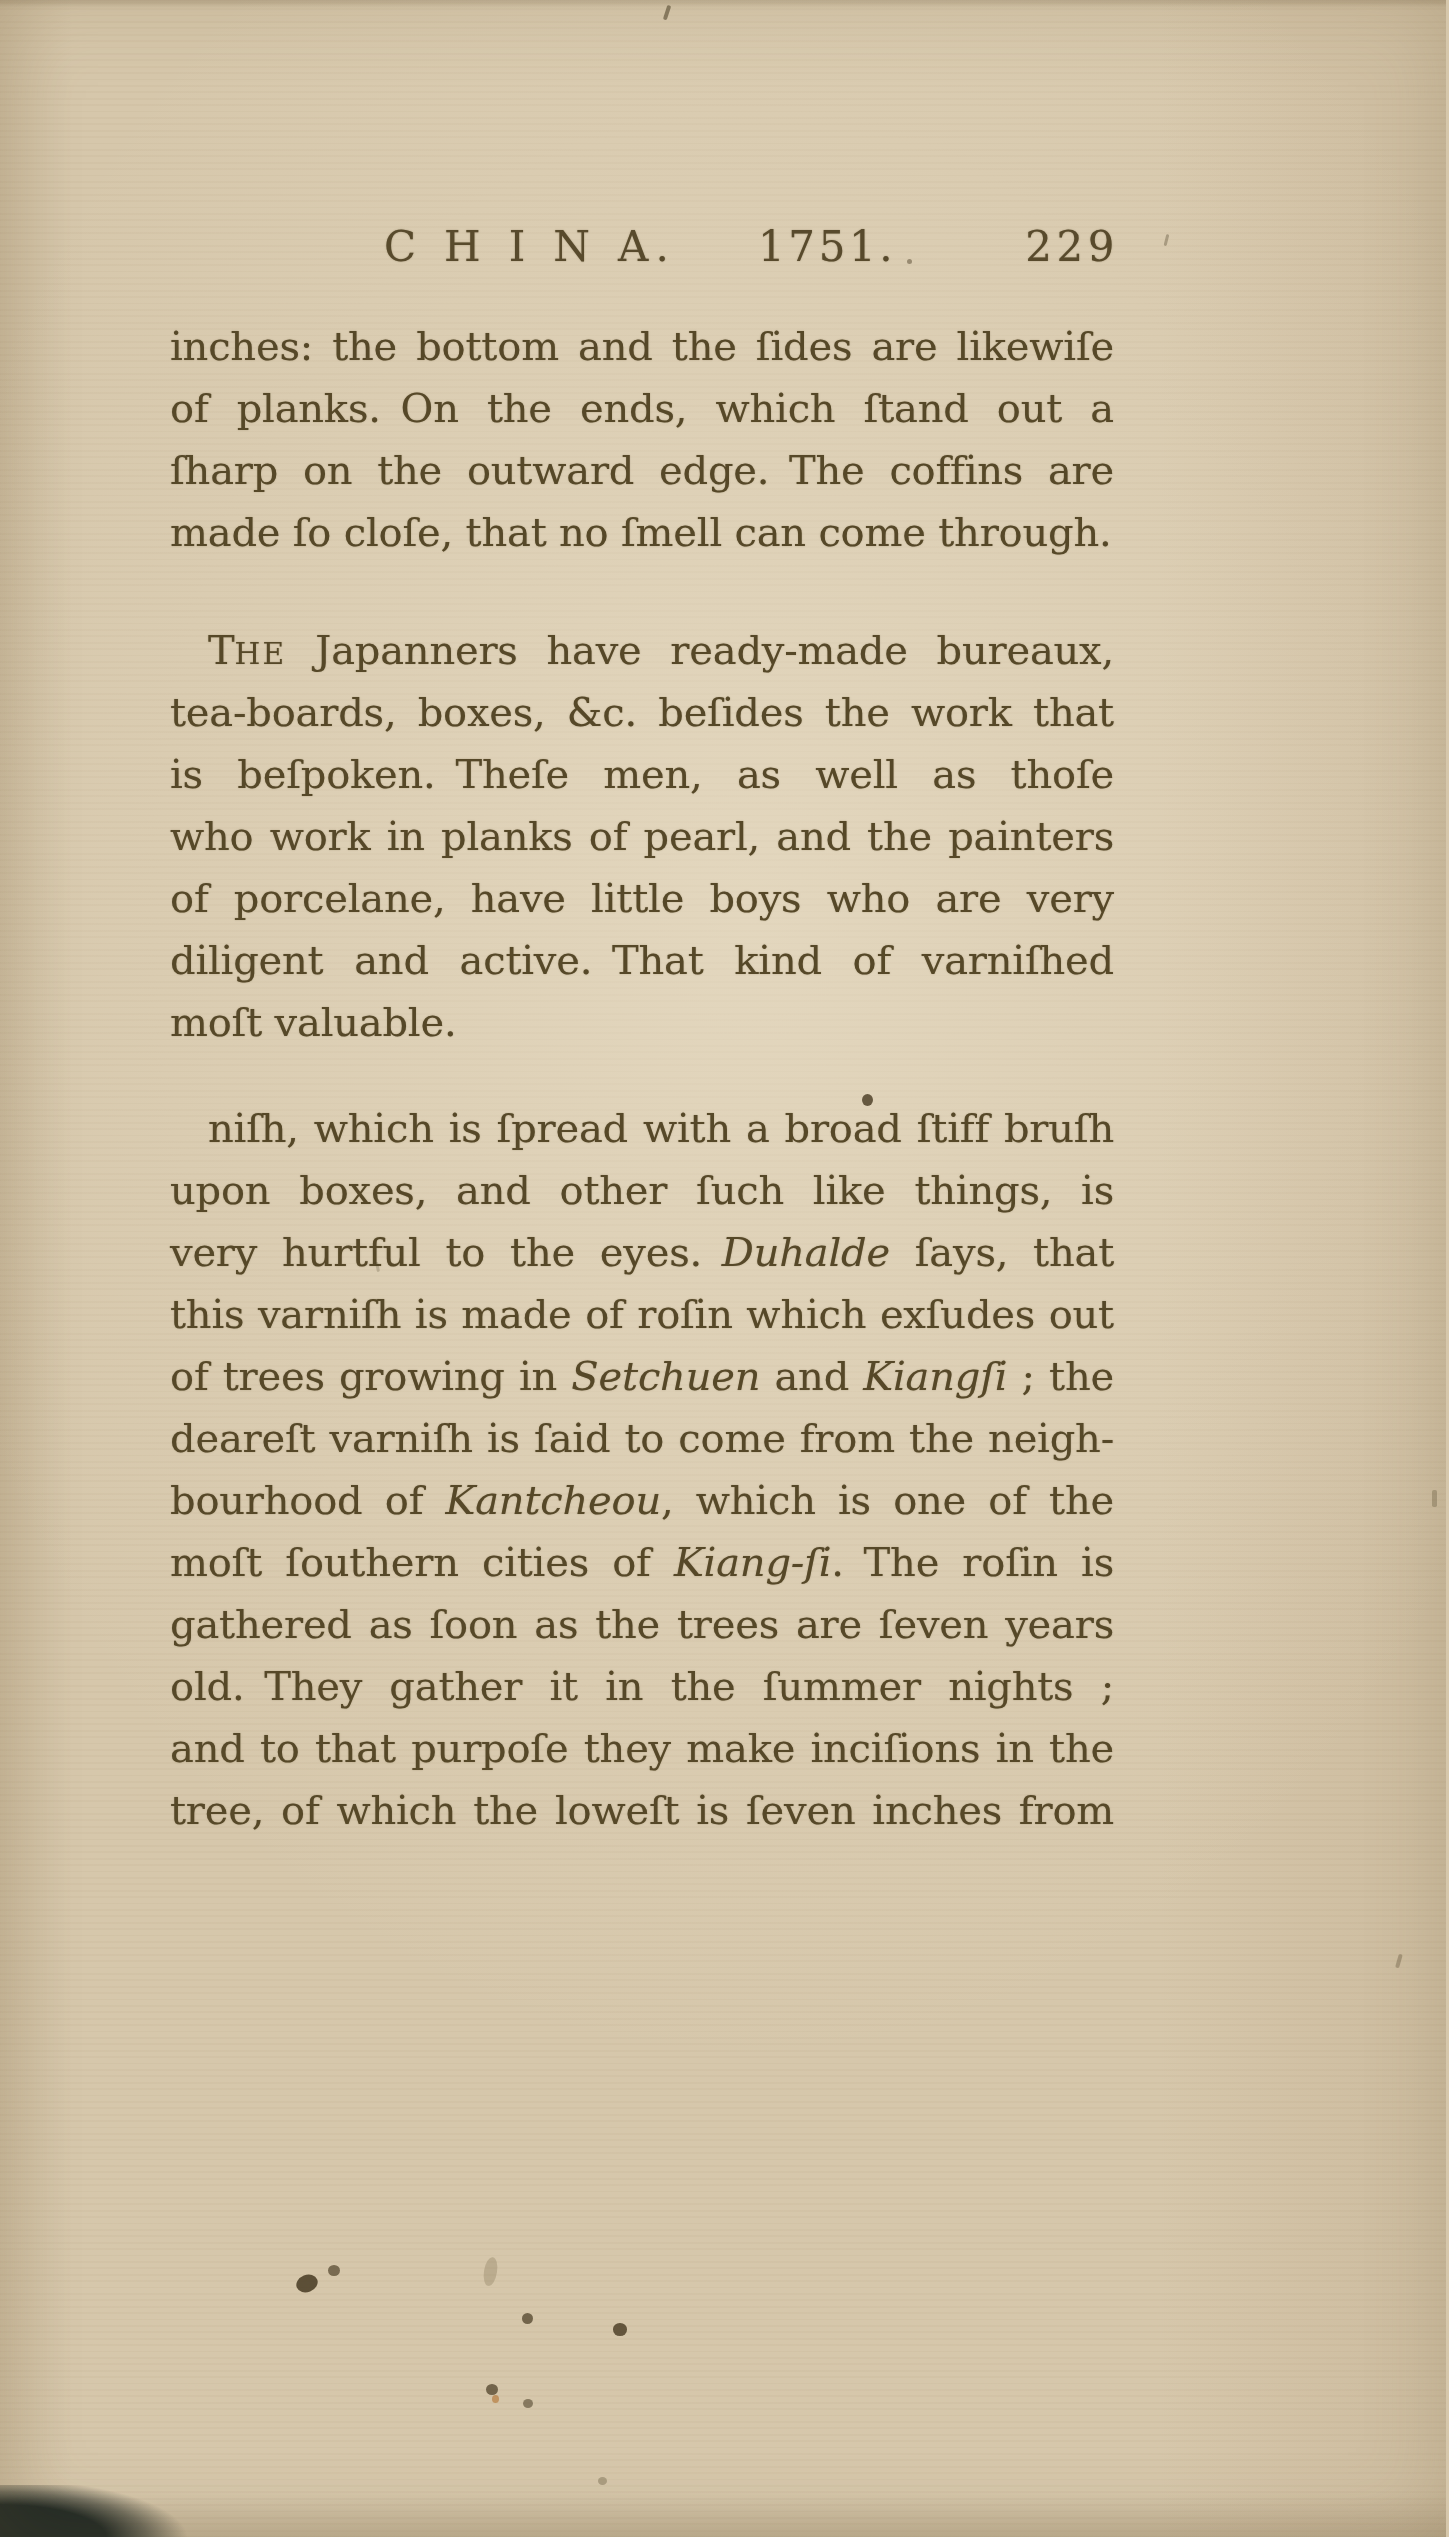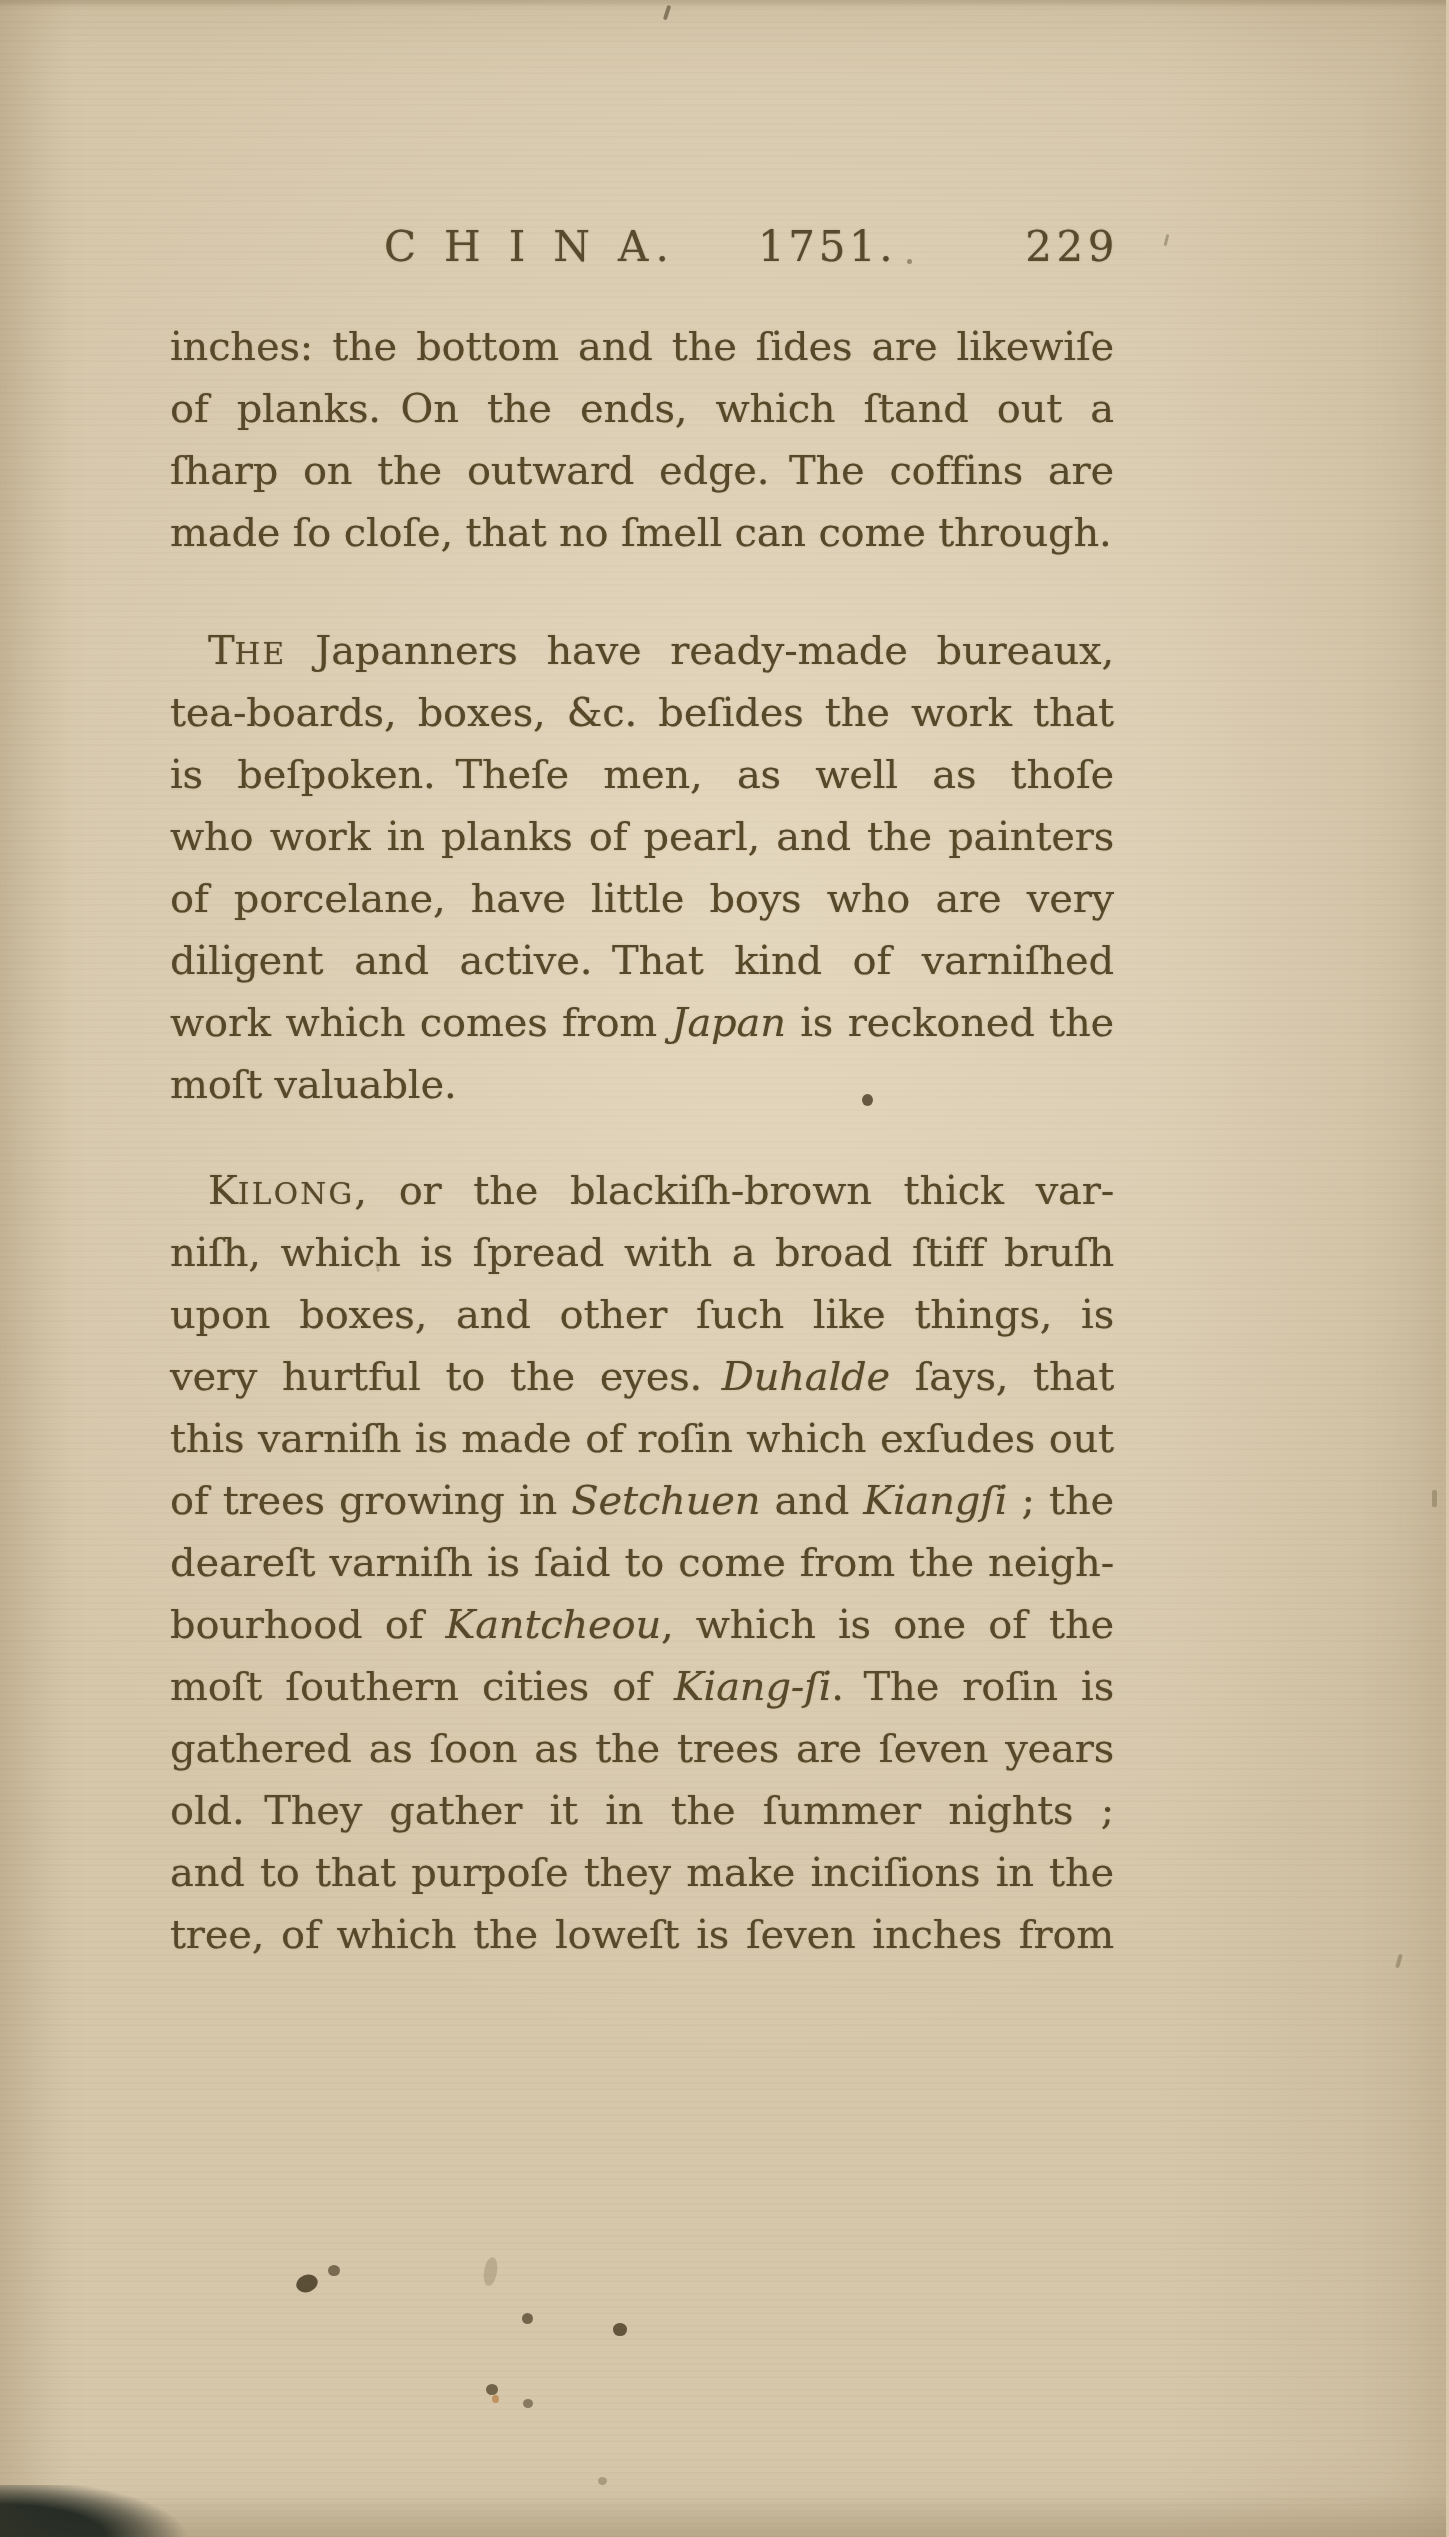--- a/index.html
+++ b/index.html
@@ -96,25 +96,23 @@
         <div class="line"><span class="n">ſharp on the outward edge. The coffins are</span></div>
         <div class="line last"><span class="n">made ſo cloſe, that no ſmell can come through.</span></div>
       </div>
       <div class="paragraph indent">
         <div class="line"><span class="n">T</span><span class="sc">HE</span><span class="n"> Japanners have ready-made bureaux,</span></div>
         <div class="line"><span class="n">tea-boards, boxes, &amp;c. beſides the work that</span></div>
         <div class="line"><span class="n">is beſpoken. Theſe men, as well as thoſe</span></div>
         <div class="line"><span class="n">who work in planks of pearl, and the painters</span></div>
         <div class="line"><span class="n">of porcelane, have little boys who are very</span></div>
         <div class="line"><span class="n">diligent and active. That kind of varniſhed</span></div>
-        <div class="line"><span class="n">work which comes from </span><span class="i">Japan</span><span class="n"> is reckoned the</span></div>
         <div class="line last"><span class="n">moſt valuable.</span></div>
       </div>
       <div class="paragraph indent">
-        <div class="line"><span class="n">K</span><span class="sc">ILONG</span><span class="n">, or the blackiſh-brown thick var-</span></div>
         <div class="line"><span class="n">niſh, which is ſpread with a broad ſtiff bruſh</span></div>
         <div class="line"><span class="n">upon boxes, and other ſuch like things, is</span></div>
         <div class="line"><span class="n">very hurtful to the eyes. </span><span class="i">Duhalde</span><span class="n"> ſays, that</span></div>
         <div class="line"><span class="n">this varniſh is made of roſin which exſudes out</span></div>
         <div class="line"><span class="n">of trees growing in </span><span class="i">Setchuen</span><span class="n"> and </span><span class="i">Kiangſi</span><span class="n"> ; the</span></div>
         <div class="line"><span class="n">deareſt varniſh is ſaid to come from the neigh-</span></div>
         <div class="line"><span class="n">bourhood of </span><span class="i">Kantcheou</span><span class="n">, which is one of the</span></div>
         <div class="line"><span class="n">moſt ſouthern cities of </span><span class="i">Kiang-ſi</span><span class="n">. The roſin is</span></div>
         <div class="line"><span class="n">gathered as ſoon as the trees are ſeven years</span></div>
         <div class="line"><span class="n">old. They gather it in the ſummer nights ;</span></div>

